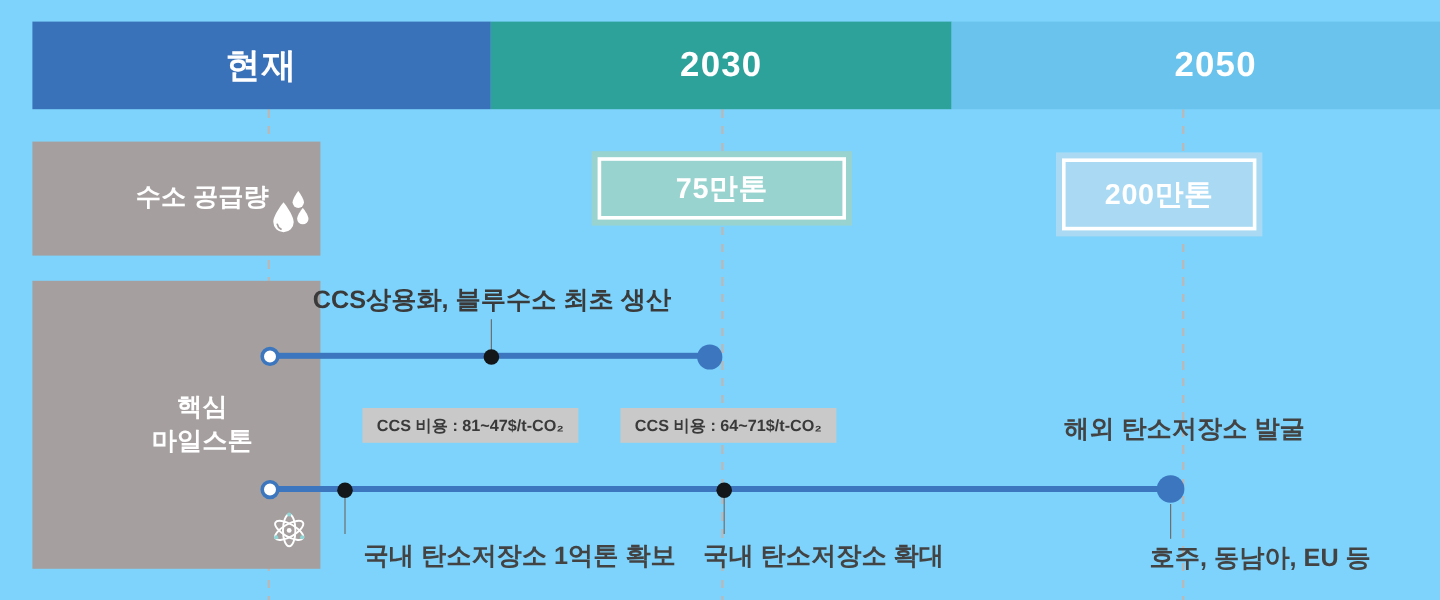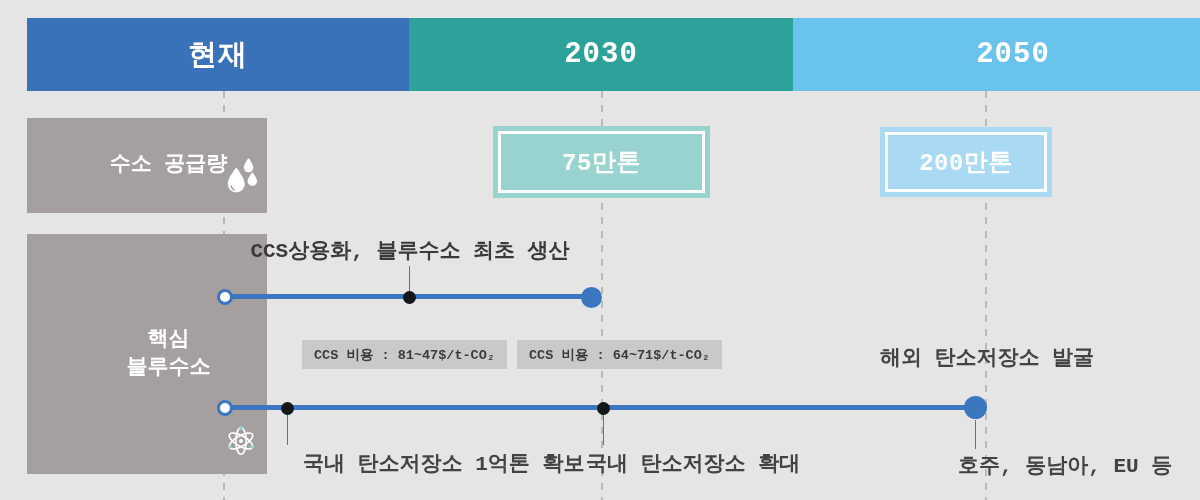--- a/index.html
+++ b/index.html
@@ -1,18 +1,18 @@
 <!DOCTYPE html>
 <html><head>
 <meta charset="utf-8">
 <style>
   html,body{margin:0;padding:0;background:#ffffff;}
   .stage{
-    position:relative;width:1200px;height:500px;background:#e5e5e5;overflow:hidden;
-    font-family:Liberation Mono, monospace;
+    position:relative;width:1200px;height:500px;background:#7dd3fc;overflow:hidden;
+    font-family:Liberation Sans, sans-serif;
   }
   
   .hdr{position:absolute;top:18px;height:73px;display:flex;align-items:center;justify-content:center;
        color:#fff;font-size:29px;font-weight:800;letter-spacing:1px;}
   .hdr-now  {left:27px;width:382px;background:#3a72b9;}
   .hdr-2030 {left:409px;width:384px;background:#2da29b;}
   .hdr-2050 {left:793px;width:440px;background:#69c3ec;text-align:right;}
   
   .vline{position:absolute;top:91px;bottom:0;width:2px;
          background:repeating-linear-gradient(to bottom,#b9b9b9 0 7px,transparent 7px 14px);}
@@ -22,21 +22,21 @@
           display:flex;align-items:center;justify-content:center;
           color:#fff;font-size:21px;font-weight:700;text-align:center;line-height:1.35;padding-left:43px;}
   .rb-supply{top:118px;height:95px;}
   .rb-miles {top:234px;height:240px;}
   .rowbox .corner-icon{position:absolute;right:9px;bottom:7px;}
   
   .badge{position:absolute;display:flex;align-items:center;justify-content:center;z-index:3;}
   .badge .inner{position:absolute;inset:5px;border:3px solid #ffffff;
                 display:flex;align-items:center;justify-content:center;
                 color:#fff;font-size:24px;font-weight:800;letter-spacing:.5px;}
-  .bg-75 {left:493px;top:126px;width:217px;height:72px;background:#99d3cf;}
+  .bg-75 {left:493px;top:126px;width:217px;height:62px;background:#99d3cf;}
   .bg-200{left:880px;top:127px;width:172px;height:70px;background:#aadaf3;}
   
   .tline{position:absolute;height:5px;background:#3b76be;z-index:2;}
   .tl-1{left:225px;top:294px;width:366px;}
   .tl-2{left:225px;top:405px;width:750px;}
   .ring{position:absolute;width:16px;height:16px;border-radius:50%;
         background:#fff;border:3.5px solid #3b76be;box-sizing:border-box;z-index:3;}
   .dot {position:absolute;width:13px;height:13px;border-radius:50%;background:#14171a;z-index:3;}
   .enddot{position:absolute;border-radius:50%;background:#3b76be;z-index:3;}
   .connector{position:absolute;width:1.5px;background:#6f6f6f;z-index:1;}
@@ -70,21 +70,21 @@
         <path d="M7.5 30.5 a6 6 0 0 0 3.2 4.2" stroke="#a5a09f" stroke-width="1.6" fill="none" stroke-linecap="round"></path>
         <path d="M26 1 C26 1 21 7.5 21 11 a5 5 0 0 0 10 0 C31 7.5 26 1 26 1 Z" fill="#ffffff"></path>
         <path d="M30 16 C30 16 25 22 25 25.5 a5 5 0 0 0 10 0 C35 22 30 16 30 16 Z" fill="#ffffff"></path>
       </svg>
     </span>
   </div>
 
   <div class="rowbox rb-miles">
     <span>
       <span>핵심</span><br>
-      <span>블루수소</span>
+      <span>마일스톤</span>
     </span>
     <span class="corner-icon">
       <svg width="34" height="34" viewBox="0 0 36 36">
         <g stroke="#ffffff" fill="none" stroke-width="1.7">
           <ellipse cx="18" cy="18" rx="5.5" ry="14"></ellipse>
           <ellipse cx="18" cy="18" rx="5.5" ry="14" transform="rotate(60 18 18)"></ellipse>
           <ellipse cx="18" cy="18" rx="5.5" ry="14" transform="rotate(120 18 18)"></ellipse>
         </g>
         <circle cx="18" cy="18" r="2.1" fill="#ffffff"></circle>
         <circle cx="18" cy="4" r="1.8" fill="#8fd6d6"></circle>

